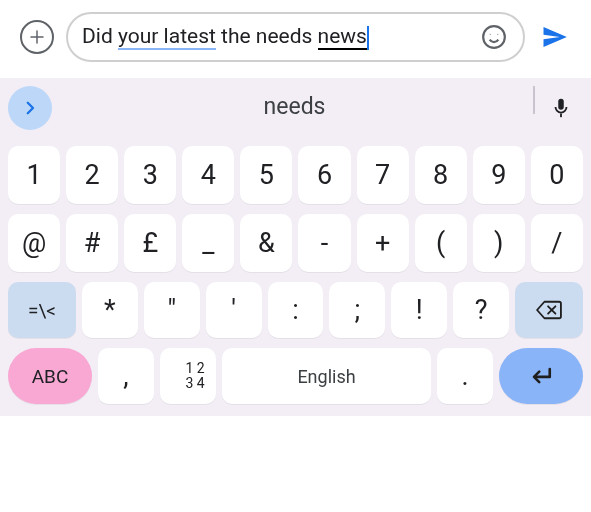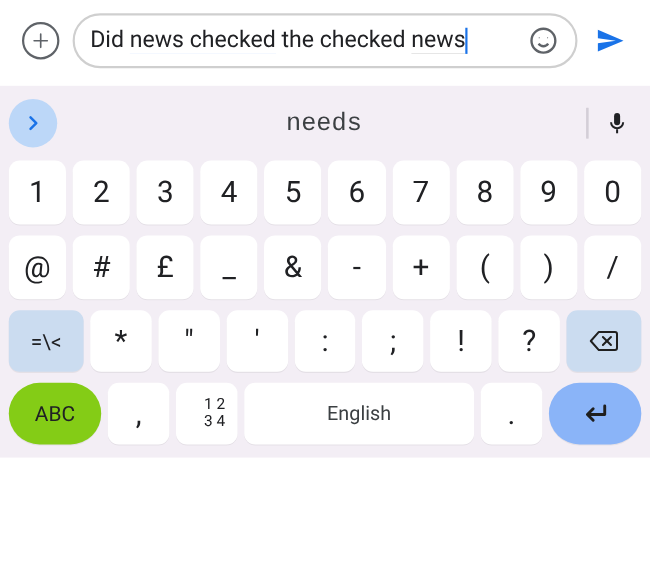--- a/index.html
+++ b/index.html
@@ -54,21 +54,21 @@
   .emoji-btn svg{width:26px;height:26px;stroke:#5f6368;stroke-width:2;fill:none;}
   .send-btn{
     width:34px;height:34px;color:#1a73e8;display:flex;align-items:center;justify-content:center;cursor:pointer;flex:0 0 auto;
   }
   .send-btn svg{width:28px;height:28px;fill:#1a73e8;}
   .keyboard{
     background:#f3eef5;
     padding:8px 8px 12px 8px;
   }
   .sugg-row{
-    display:flex;align-items:center;height:52px;gap:0;margin-bottom:8px;font-family:Liberation Mono, monospace;
+    display:flex;align-items:flex-start;height:52px;gap:0;margin-bottom:8px;
   }
   .expand-chip{
     width:44px;height:44px;border-radius:50%;background:#bcd7f8;
     display:flex;align-items:center;justify-content:center;cursor:pointer;flex:0 0 auto;
     margin-right:4px;
   }
   .expand-chip svg{width:18px;height:18px;stroke:#1a73e8;stroke-width:3;fill:none;stroke-linecap:round;stroke-linejoin:round;}
   .sugg{
     flex:1;display:flex;align-items:center;justify-content:center;
     font-size:23px;color:#3c4043;cursor:pointer;height:40px;
@@ -83,21 +83,21 @@
   .keyrow{
     display:flex;gap:6px;margin-bottom:10px;
   }
   .key{
     flex:1;height:58px;border-radius:10px;background:#ffffff;
     display:flex;align-items:center;justify-content:center;
     font-size:27px;color:#202124;cursor:pointer;user-select:none;
     box-shadow:0 1px 0 rgba(0,0,0,.06);
   }
   .key.sys {background:#cbdcf0;}
-  .key.abc {background:#84cc16;}
+  .key.abc {background:#f9a8d4;}
   .key.enter{background:#8ab4f8;}
   .key.small-label{font-size:19px;}
   .key.num-grid{font-size:14px;line-height:15px;text-align:center;white-space:pre;padding-left:14px;}
   .key.space{font-size:18px;color:#3c4043;}
   .key.backspace svg{width:30px;height:22px;}
   .enter svg{width:28px;height:22px;stroke:#1f1f1f;fill:none;stroke-width:3;stroke-linecap:round;stroke-linejoin:round;}
   .row4 .key{height:56px;}
   .row-bottom{display:flex;gap:6px;}
   .row-bottom .key{height:56px;}
   .w-narrow{flex:0 0 56px;}
@@ -111,21 +111,21 @@
 
 <div class="input-bar">
   <div class="plus-btn">
     <svg viewBox="0 0 24 24">
         <line x1="12" y1="4" x2="12" y2="20"></line>
         <line x1="4" y1="12" x2="20" y2="12"></line>
       </svg>
   </div>
   <div class="text-pill">
     <span class="text-content">
-      <span>Did </span><span class="underline-blue">news checked</span><span> the checked </span><span class="underline-dark">news</span><span class="caret"></span>
+      <span>Did </span><span class="underline-blue">your latest</span><span> the needs </span><span class="underline-dark">news</span><span class="caret"></span>
     </span>
     <div class="emoji-btn">
       <svg viewBox="0 0 24 24">
           <circle cx="12" cy="12" r="10"></circle>
           <circle cx="8.5" cy="9.5" r="0.5" fill="#5f6368" stroke="none"></circle>
           <circle cx="15.5" cy="9.5" r="0.5" fill="#5f6368" stroke="none"></circle>
           <path d="M8 14.5c1 1.5 2.5 2.2 4 2.2s3-.7 4-2.2"></path>
         </svg>
     </div>
   </div>

